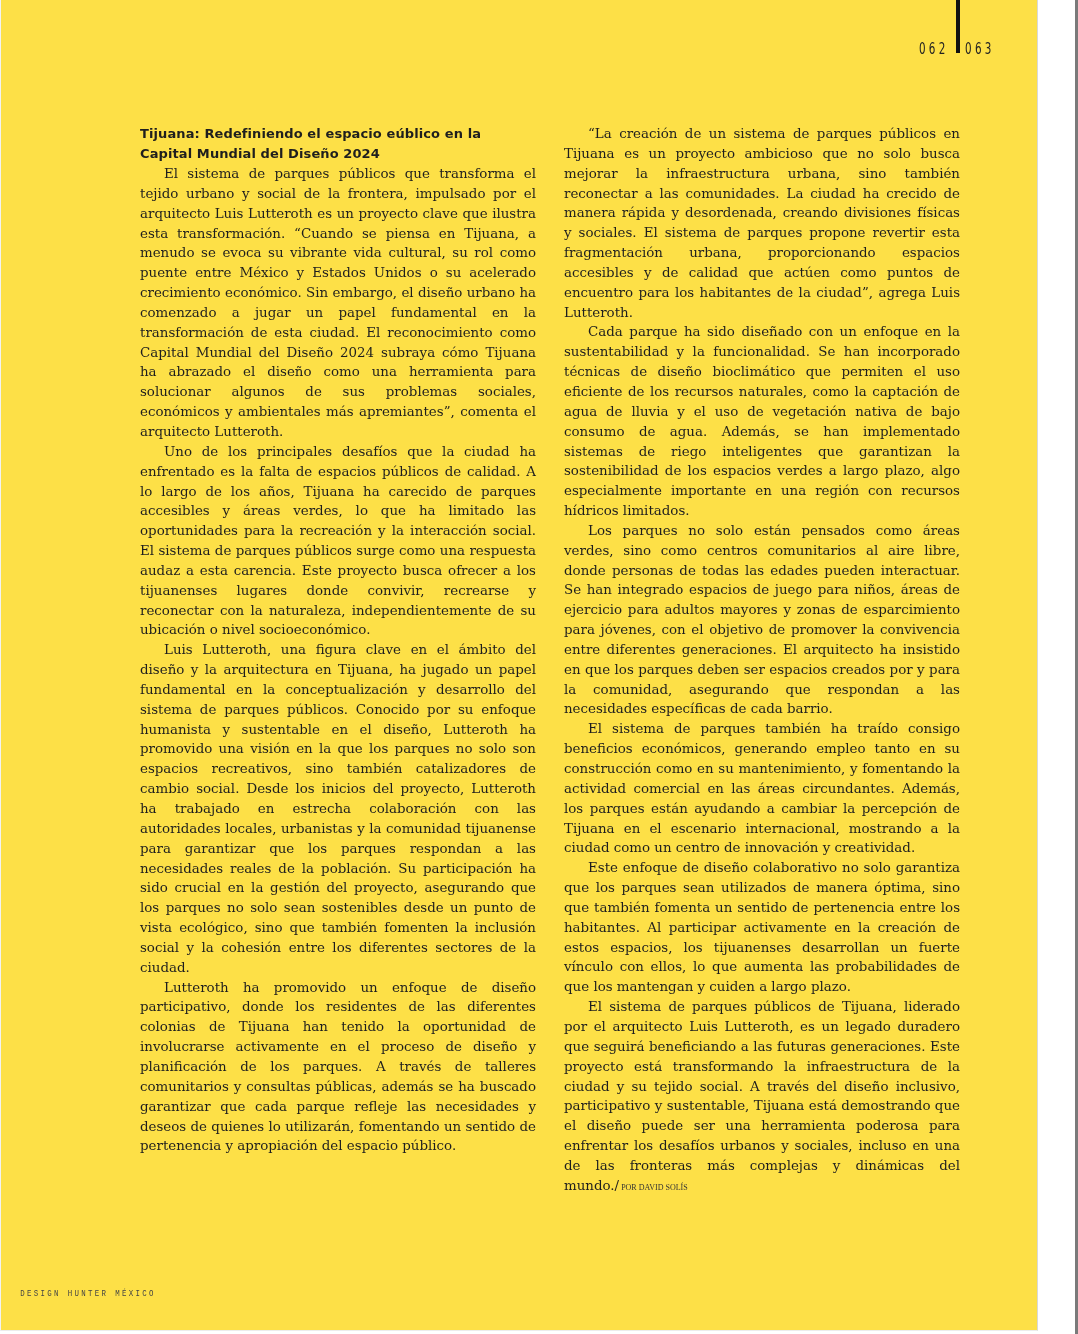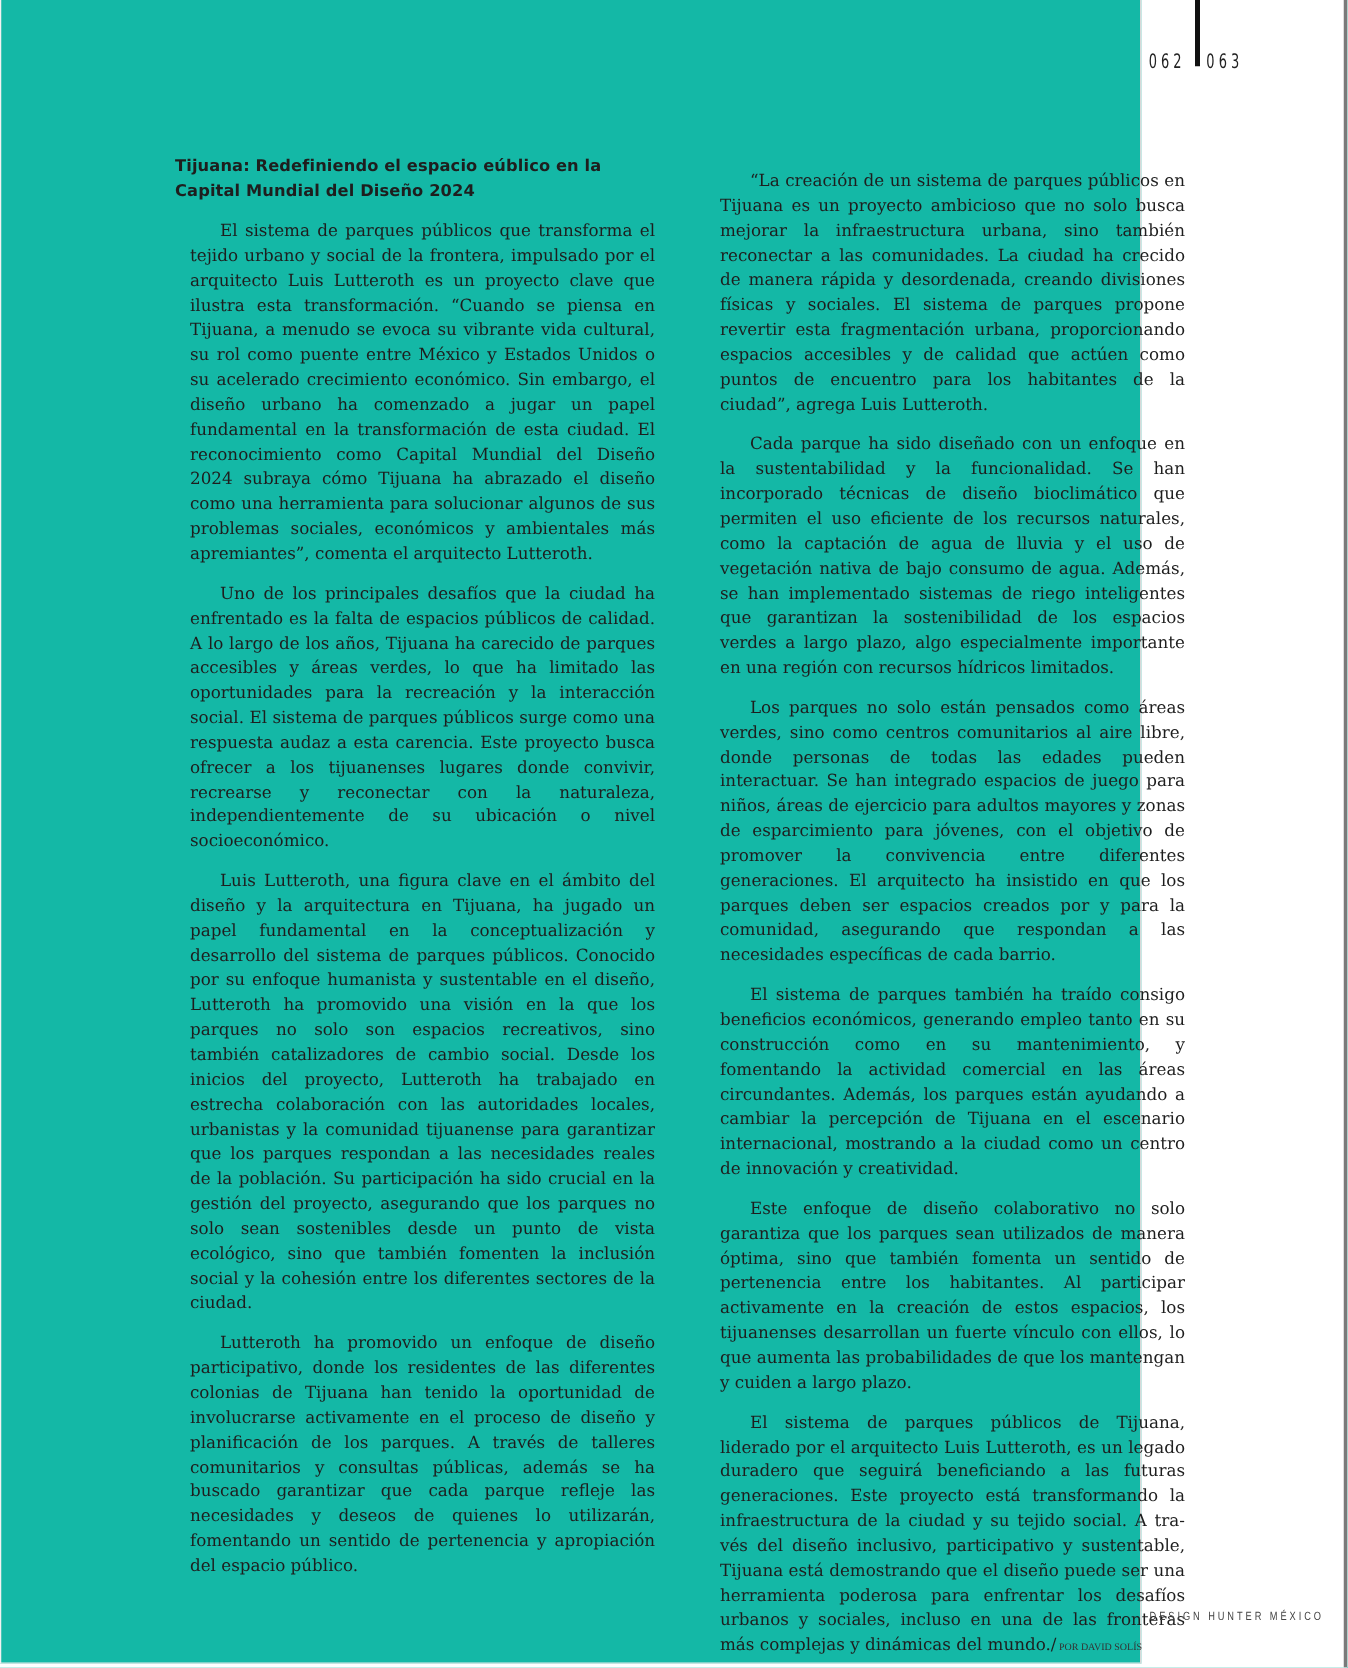--- a/index.html
+++ b/index.html
@@ -11,23 +11,23 @@
       width: 1078px;
       height: 1334px;
       position: relative;
       overflow: hidden;
       font-family: "DejaVu Serif", "Liberation Serif", serif;
       color: #1e1e1e;
     }
     .page {
       position: absolute;
       left: 0; top: 0;
-      width: 913px;
+      width: 1038px;
       height: 1331px;
-      background: #14b8a6;
+      background: #fde047;
       border-right: 1px solid #d8d8d8;
       border-bottom: 1px solid #ececec;
       border-left: 1px solid #f2f2f2;
       box-sizing: border-box;
     }
     .right-edge {
       position: absolute;
       right: 0; top: 0;
       width: 3px;
       height: 1334px;
@@ -73,38 +73,38 @@
     .headline {
       font-family: "DejaVu Sans", "Liberation Sans", sans-serif;
       font-weight: bold;
       font-size: 13px;
       line-height: 20px;
       margin: 0;
       text-align: left;
       letter-spacing: 0.1px;
     }
     .para {
-      margin: 12px;
+      margin: 0;
       text-indent: 24px;
     }
     .byline {
       font-family: Liberation Serif, serif;
       font-size: 8px;
       letter-spacing: 0px;
       text-transform: uppercase;
       color: #333;
       margin-left: 2px;
     }
     .footer {
       position: absolute;
       top: 1288px;
       left: 0;
       width: 1078px;
-      text-align: right;
-      font-family: Liberation Sans, sans-serif;
+      text-align: left;
+      font-family: Liberation Mono, monospace;
       font-size: 9.5px;
       letter-spacing: 3px;
       color: #444;
     }
     .footer span {
       display: inline-block;
       transform: scaleX(0.78);
     }
   </style>
 </head>

